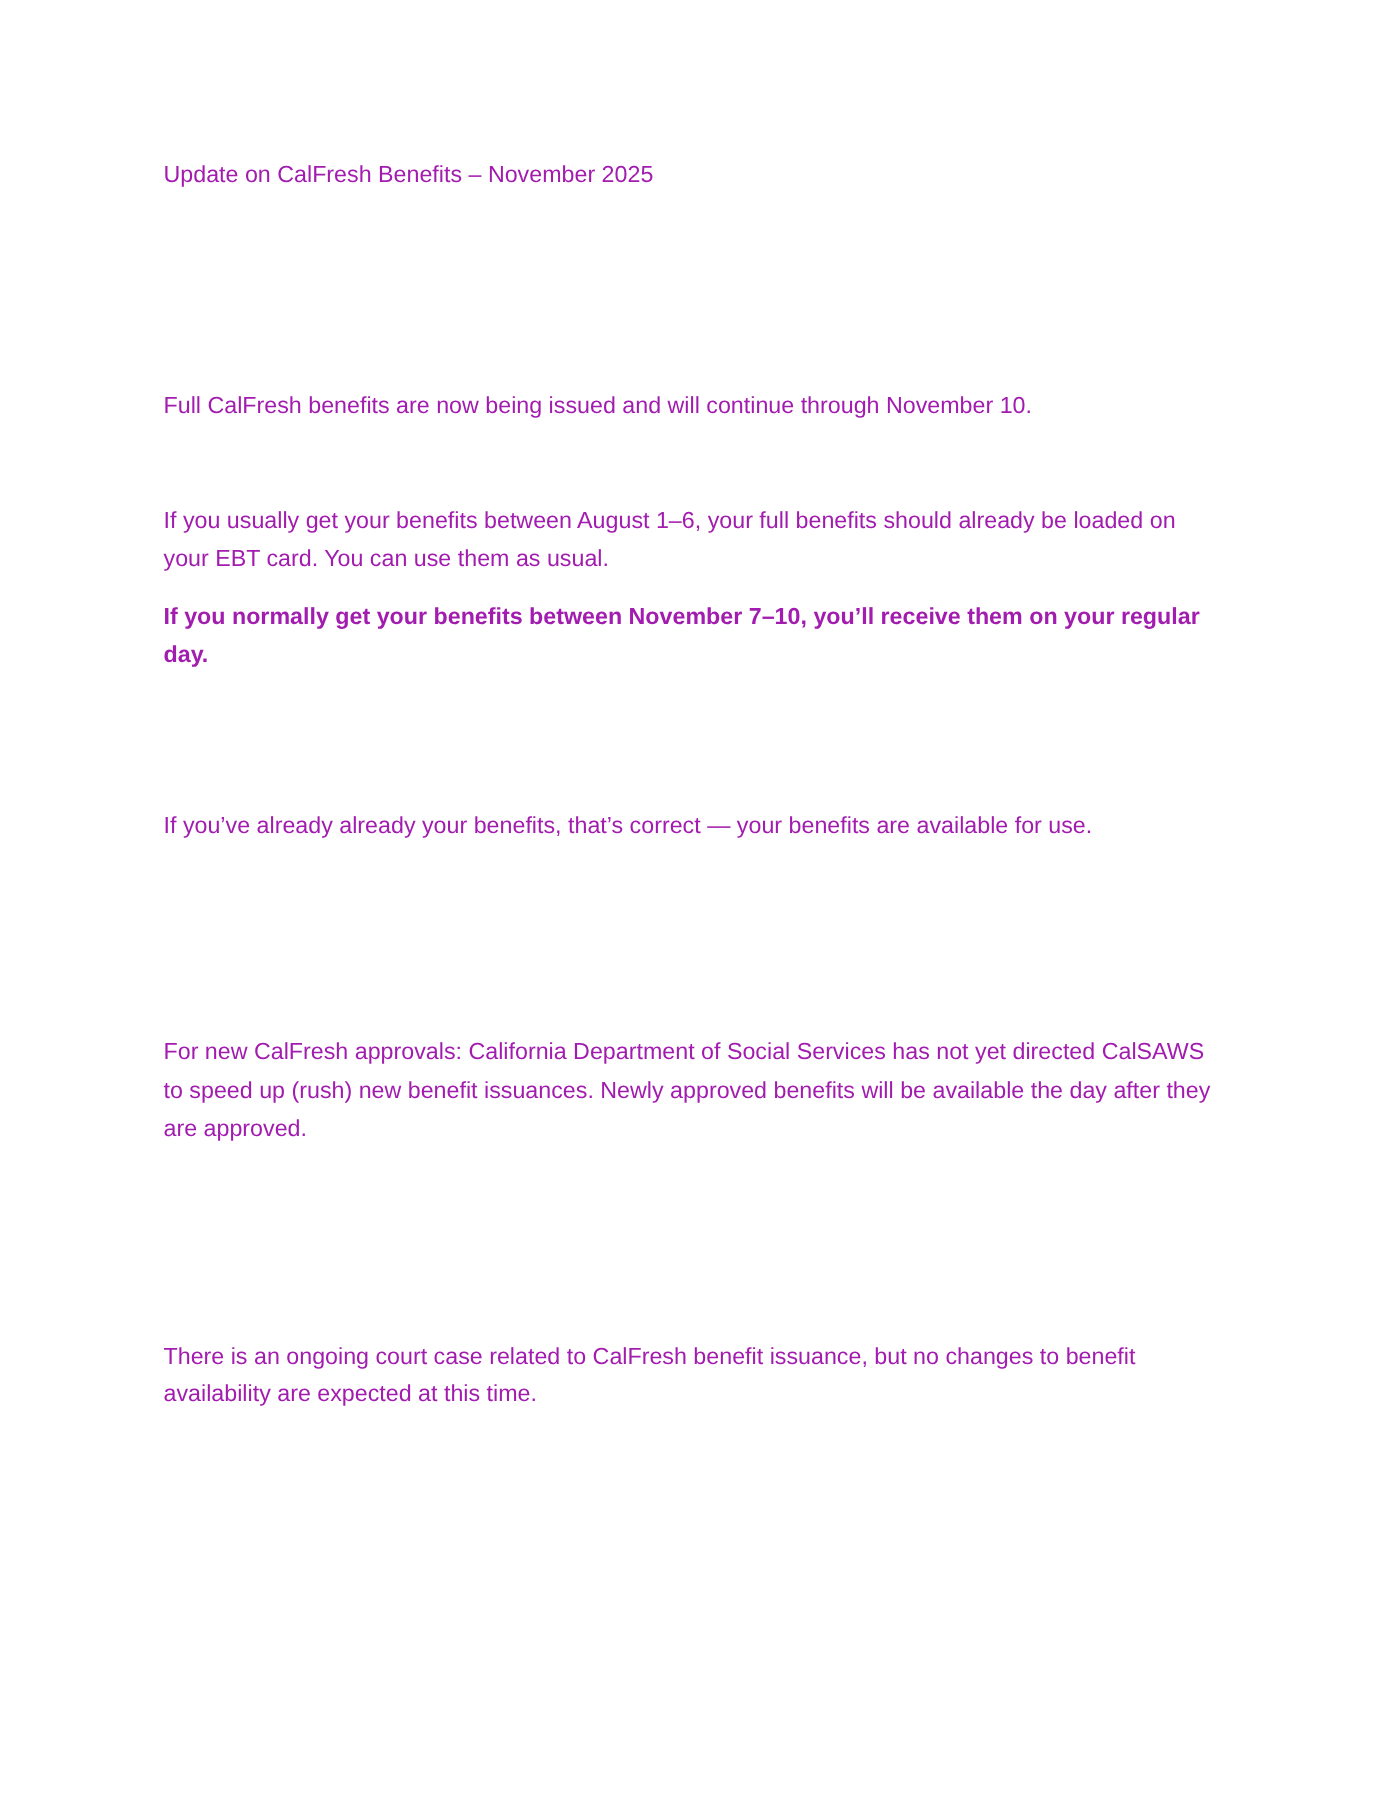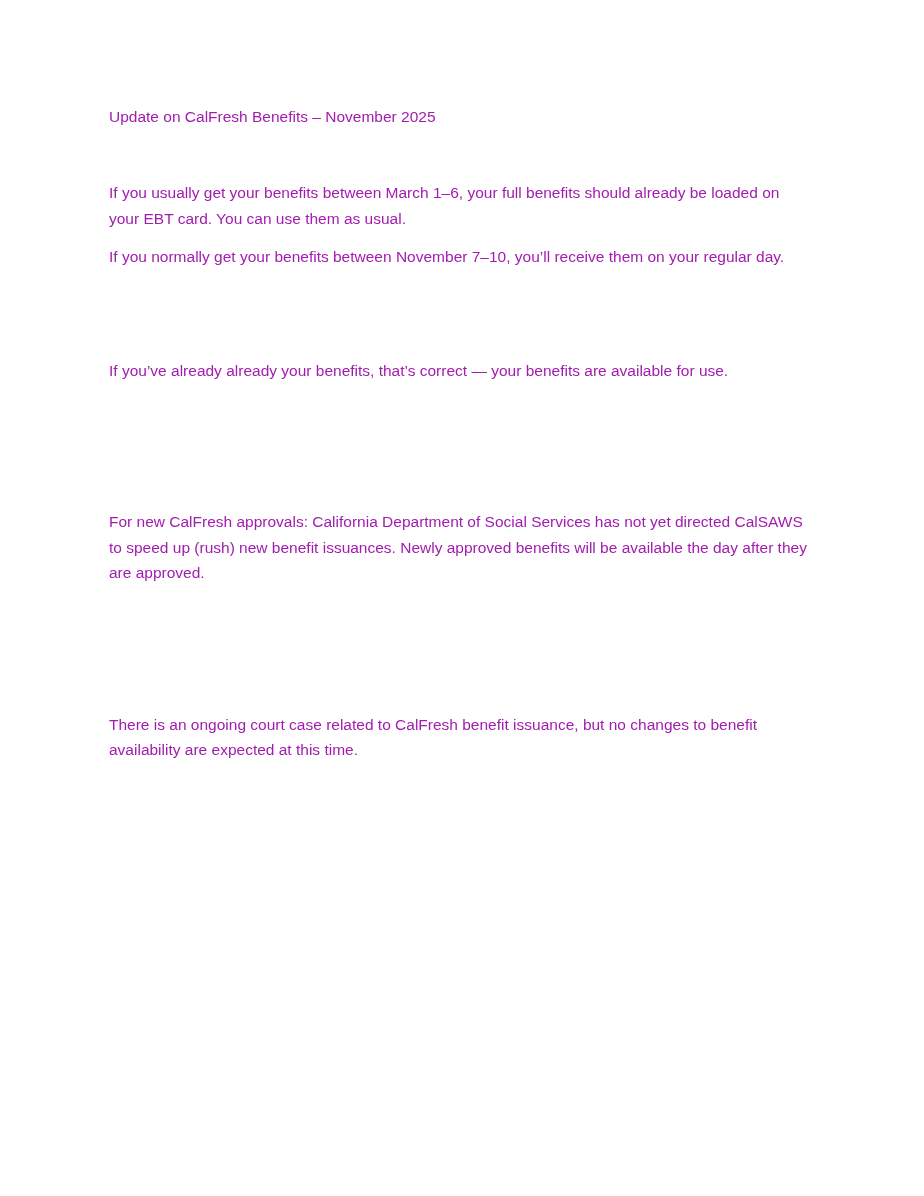--- a/index.html
+++ b/index.html
@@ -26,35 +26,36 @@
     margin: 0;
   }
   .para {
     font-size: 15.5px;
     line-height: 25.5px;
     margin: 0;
   }
   
   .gap-p1 { margin-top: 129px; }
   .gap-p2 { margin-top: 51px; }
-  .gap-p3 { margin-top: 13px; }
+  .gap-p3 { margin-top: 13px; font-weight: bold; }
   .gap-p4 { margin-top: 88px; }
   .gap-p5 { margin-top: 126px; }
   .gap-p6 { margin-top: 126px; }
 </style>
 </head>
 <body>
 
 <div class="page">
   <div class="content">
 
     <div class="doc-title">Update on CalFresh Benefits – November 2025</div>
 
+    <p class="para gap-p1">Full CalFresh benefits are now being issued and will continue through November 10.</p>
 
-    <p class="para gap-p2">If you usually get your benefits between March 1–6, your full benefits should already be loaded on your EBT card. You can use them as usual.</p>
+    <p class="para gap-p2">If you usually get your benefits between August 1–6, your full benefits should already be loaded on your EBT card. You can use them as usual.</p>
 
     <p class="para gap-p3">If you normally get your benefits between November 7–10, you’ll receive them on your regular day.</p>
 
     <p class="para gap-p4">If you’ve already already your benefits, that’s correct — your benefits are available for use.</p>
 
     <p class="para gap-p6">For new CalFresh approvals: California Department of Social Services has not yet directed CalSAWS to speed up (rush) new benefit issuances. Newly approved benefits will be available the day after they are approved.</p>
 
     <p class="para gap-p5">There is an ongoing court case related to CalFresh benefit issuance, but no changes to benefit availability are expected at this time.</p>
 
   </div>

